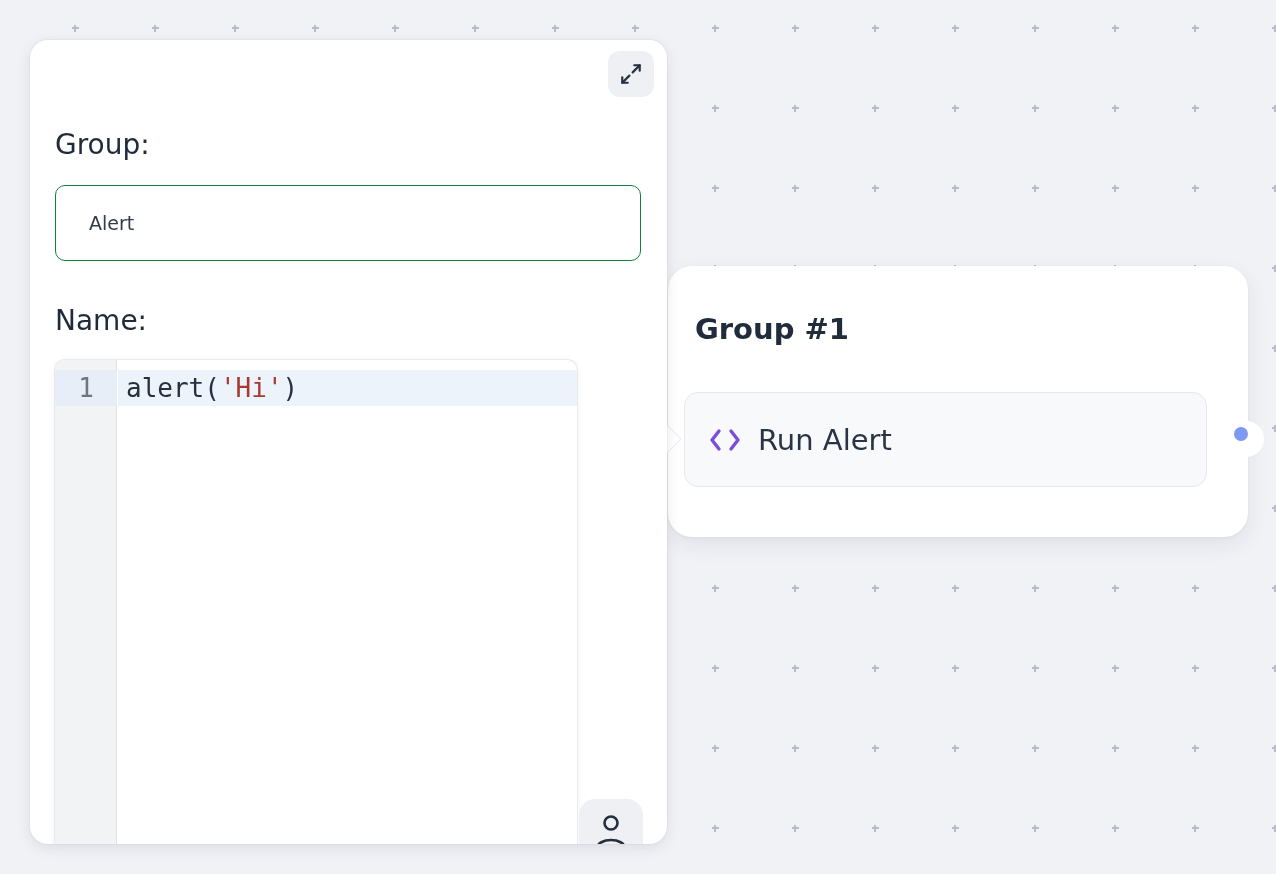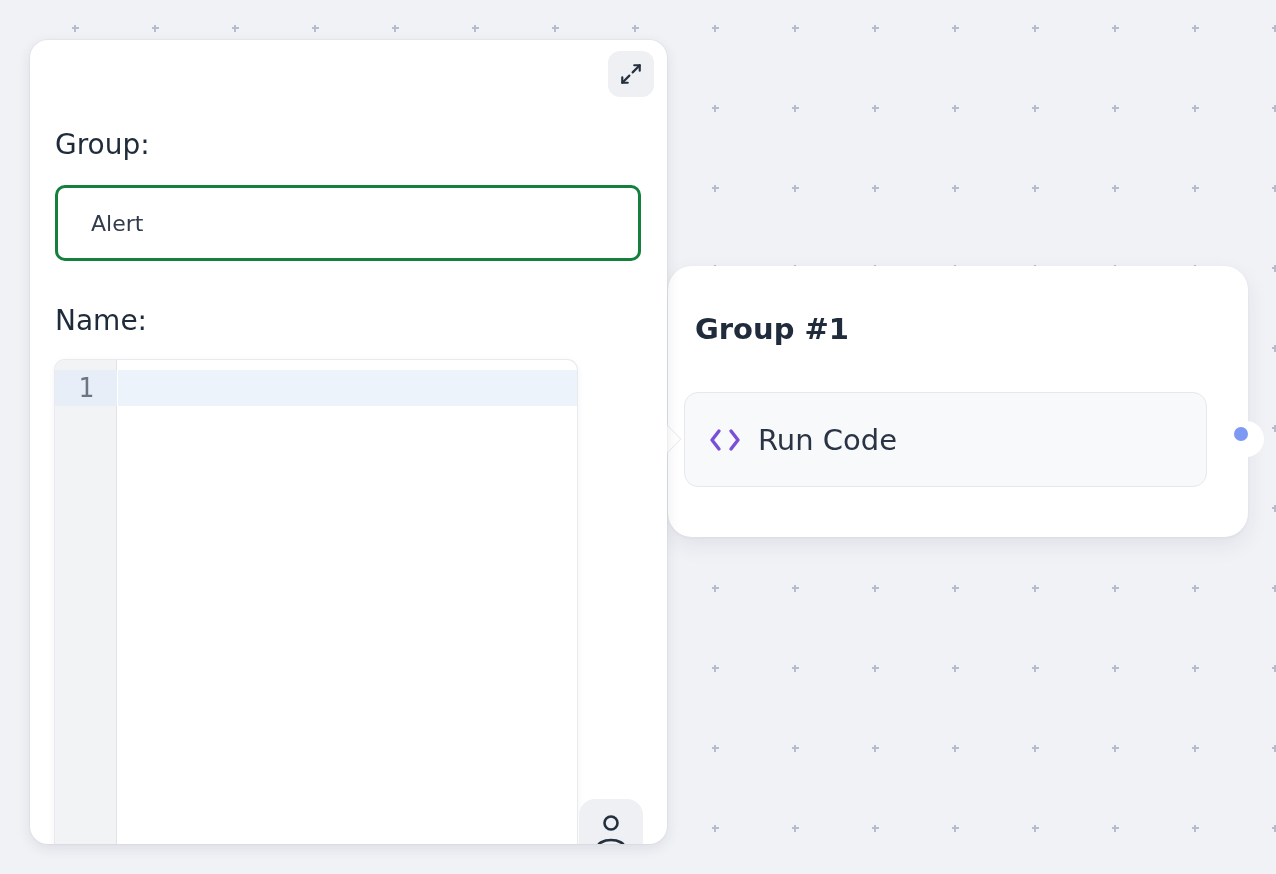--- a/index.html
+++ b/index.html
@@ -56,22 +56,22 @@
     position:absolute;border:none;background:var(--btn-bg);cursor:pointer;
     display:flex;align-items:center;justify-content:center;
   }
   .expand-btn{top:11px;right:13px;width:46px;height:46px;border-radius:12px;}
   .user-btn{left:549px;top:759px;width:64px;height:64px;border-radius:16px;align-items:flex-start;padding-top:10px;}
   .field-label{position:absolute;left:25px;font-size:28px;color:#1f2b3a;}
   .name-label{top:88px;}
   .code-label{top:264px;}
   .name-input{
     position:absolute;left:25px;top:145px;width:586px;height:76px;
-    border:3px solid #15803d;border-radius:10px;background:#fff;
-    font-family:inherit;font-size:22px;color:#303b4b;padding:0 16px 0 33px;outline:none;
+    border:1px solid #15803d;border-radius:10px;background:#fff;
+    font-family:inherit;font-size:19px;color:#303b4b;padding:0 16px 0 33px;outline:none;
   }
   
   .editor{
     position:absolute;left:25px;top:320px;width:522px;height:540px;
     background:#fff;border-radius:10px 10px 0 0;
     box-shadow:0 0 0 1px #e8eaee,0 2px 8px rgba(25,35,60,.06);
     font-family:"DejaVu Sans Mono","Liberation Mono",monospace;font-size:26px;
     cursor:text;
   }
   .gutter{
@@ -276,21 +276,21 @@
 <div class="group-card">
   <div class="group-title">Group #1</div>
 
   <div class="flow-node">
     <span>
       <svg width="36" height="30" viewBox="0 0 34 30" fill="none" stroke="var(--accent)" stroke-width="3.4" stroke-linecap="round" stroke-linejoin="round">
         <path d="M11 6 L4 15 L11 24"></path>
         <path d="M23 6 L30 15 L23 24"></path>
       </svg>
     </span>
-    <span class="node-label">Run Code</span>
+    <span class="node-label">Run Alert</span>
   </div>
 
   <div class="handle-halo">
     <div class="handle"></div>
   </div>
 </div>
 
 <div class="panel-pointer"></div>
 
 <div class="panel">
@@ -311,20 +311,21 @@
   <input class="name-input" type="text" value="Alert" style="">
 
   <div class="field-label code-label">Name:</div>
 
   <div class="editor">
     <div class="gutter">
       <div class="gutter-active"></div>
       <div class="line-number">1</div>
     </div>
     <div class="active-line"></div>
+    <div class="code-line"><span>alert(</span><span class="tok-string">'Hi'</span><span>)</span></div>
   </div>
 
   <button class="icon-btn user-btn">
     <span>
       <svg width="44" height="40" viewBox="0 0 44 40" fill="none" stroke="#25303f" stroke-width="2.6" stroke-linecap="round">
         <circle cx="22" cy="14" r="6.5"></circle>
         <path d="M8 40 C8 28 36 28 36 40"></path>
       </svg>
     </span>
   </button>

